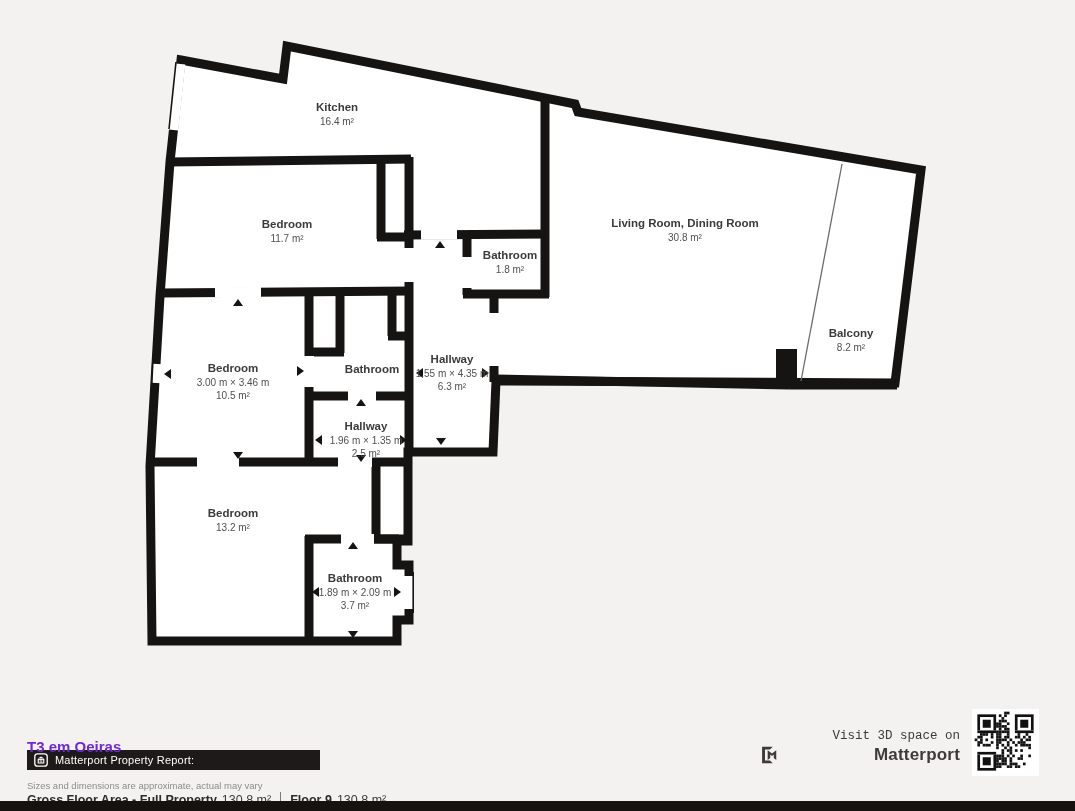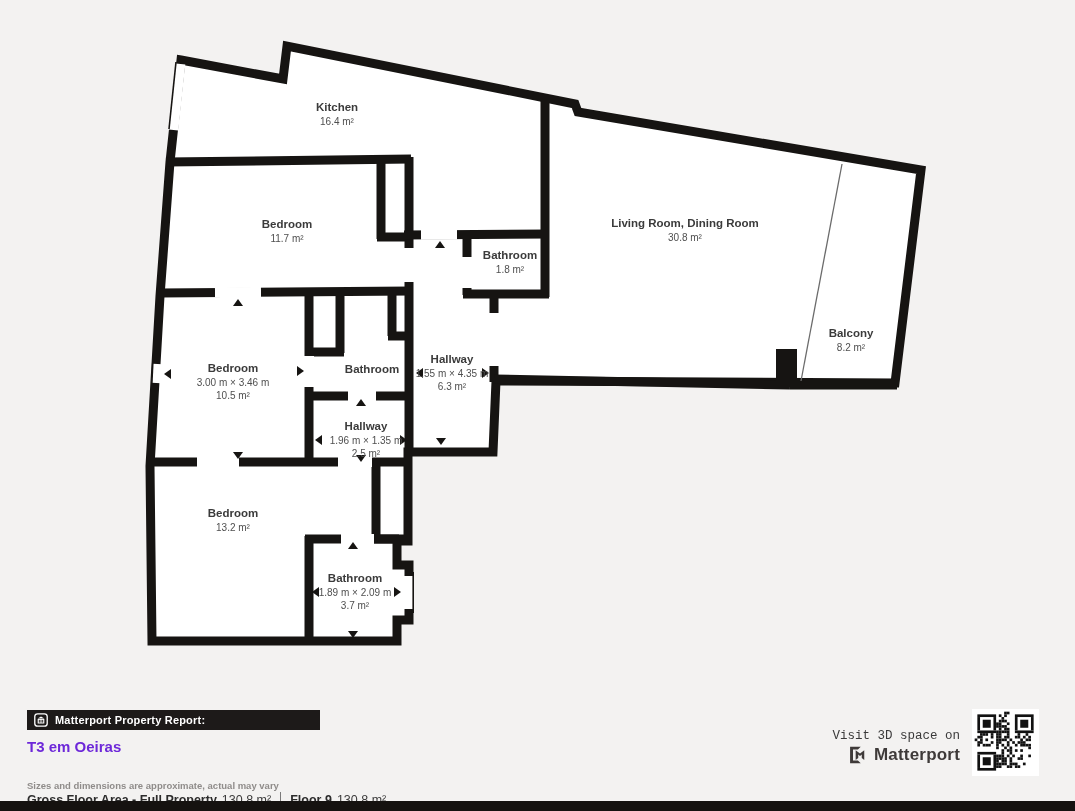--- a/index.html
+++ b/index.html
@@ -5,34 +5,34 @@
   html,body{margin:0;padding:0;}
   body{
     width:1075px;height:811px;position:relative;overflow:hidden;
     background:#f3f2f1;
     font-family:"Liberation Sans", sans-serif;
   }
   #plan-svg{position:absolute;left:0;top:0;}
   .room-name{font-family:"Liberation Sans",sans-serif;font-size:11.5px;font-weight:bold;fill:#3b3b3b;}
   .room-sub{font-family:"Liberation Sans",sans-serif;font-size:10px;fill:#4f4f4f;}
   .footer-bar{
-    position:absolute;left:27px;top:710px;width:293px;height:20px;
+    position:absolute;left:27px;top:750px;width:293px;height:20px;
     background:#1d1a19;color:#fff;display:flex;align-items:center;
     padding-left:7px;box-sizing:border-box;gap:7px;
-    font-size:11px;font-weight:bold;letter-spacing:.2px;
+    font-size:11px;font-weight:normal;letter-spacing:.2px;
   }
   .prop-title{position:absolute;left:27px;top:738px;font-size:15px;font-weight:bold;color:#6d28d9;}
   .stats-line{position:absolute;left:27px;top:760px;display:flex;align-items:center;font-size:12.5px;color:#3c3c3c;margin-top:32px;}
   .stats-line .lbl{font-weight:bold;color:#2c2c2c;}
   .stats-line .val{margin-left:5px;}
   .stat-divider{display:inline-block;width:0;height:15px;border-left:1.5px solid #7a7a7a;margin:0 9px;}
-  .disclaimer{position:absolute;left:27px;top:780px;font-size:9.5px;color:#8f8c8a;font-weight:bold;}
+  .disclaimer{position:absolute;left:27px;top:780px;font-size:9.5px;color:#8f8c8a;}
   .visit-block{position:absolute;left:760px;top:729px;width:200px;text-align:right;}
   .visit-label{font-size:12.5px;color:#3a3a3a;font-family:Liberation Mono, monospace;}
-  .brand-row{display:flex;justify-content:flex-end;align-items:center;gap:6px;margin-top:2px;}
+  .brand-row{display:flex;justify-content:space-between;align-items:center;gap:6px;margin-top:2px;}
   .brand-word{font-size:17px;font-weight:bold;color:#3e3a39;letter-spacing:.2px;}
   #qr-box{position:absolute;left:972px;top:709px;width:67px;height:67px;background:#fff;}
   .bottom-bar{position:absolute;left:0;top:801px;width:1075px;height:10px;background:#151210;}
 </style>
 </head>
 <body>
 
 <svg id="plan-svg" width="1075" height="811" viewBox="0 0 1075 811">
 
   <g>

